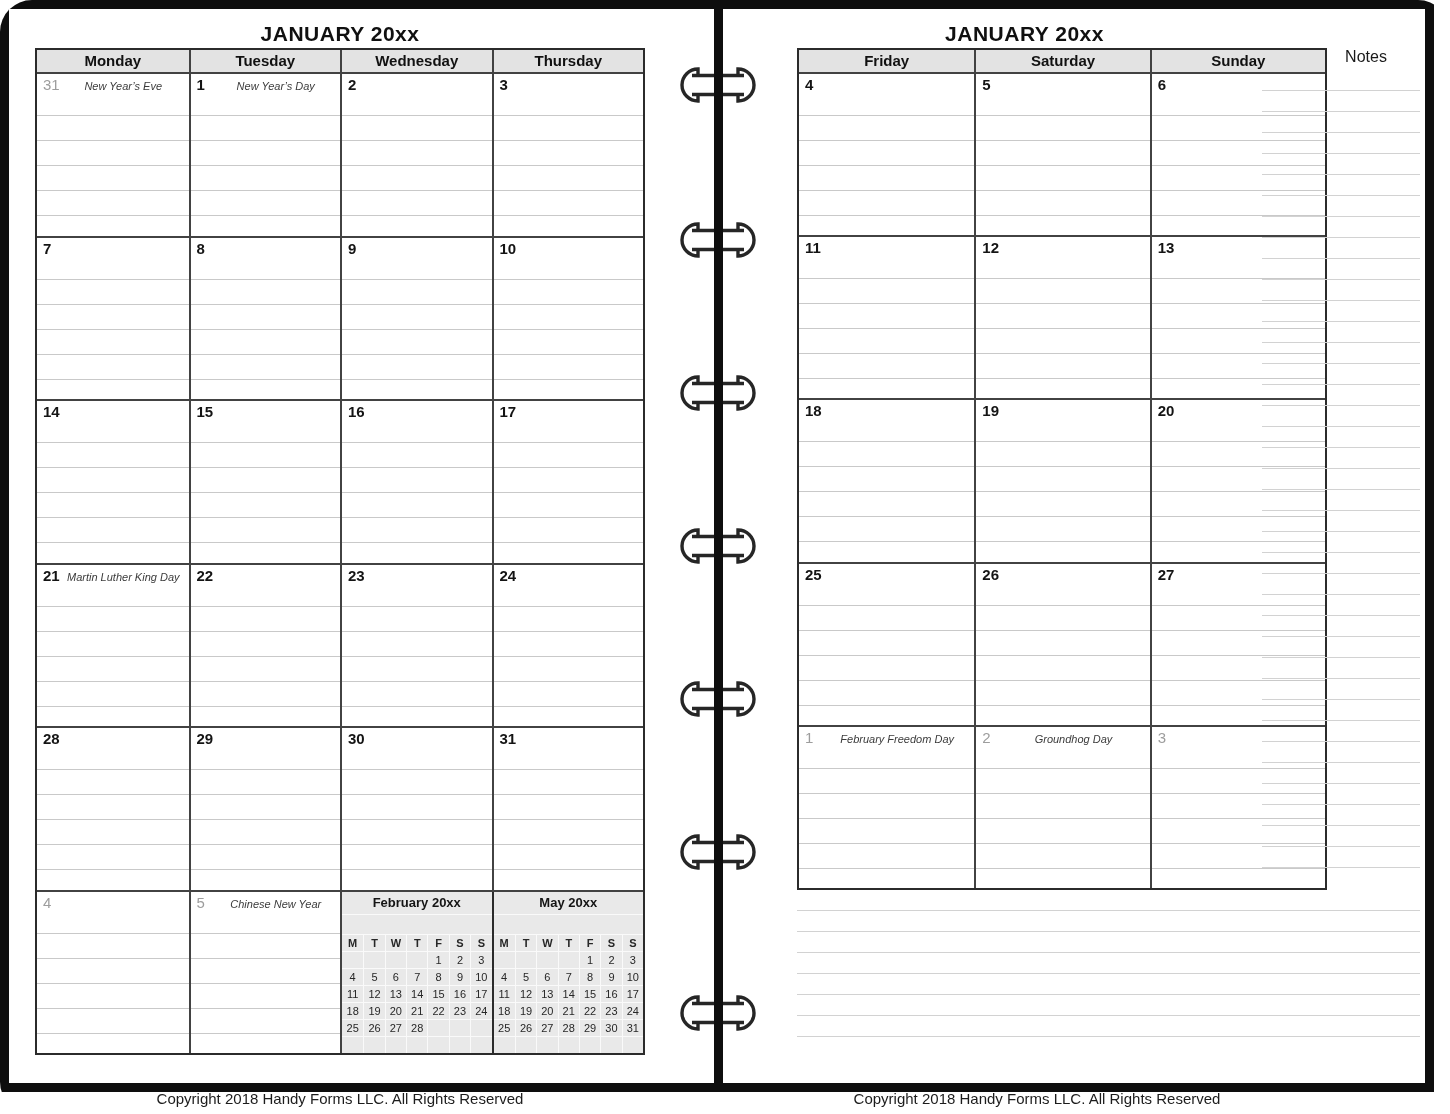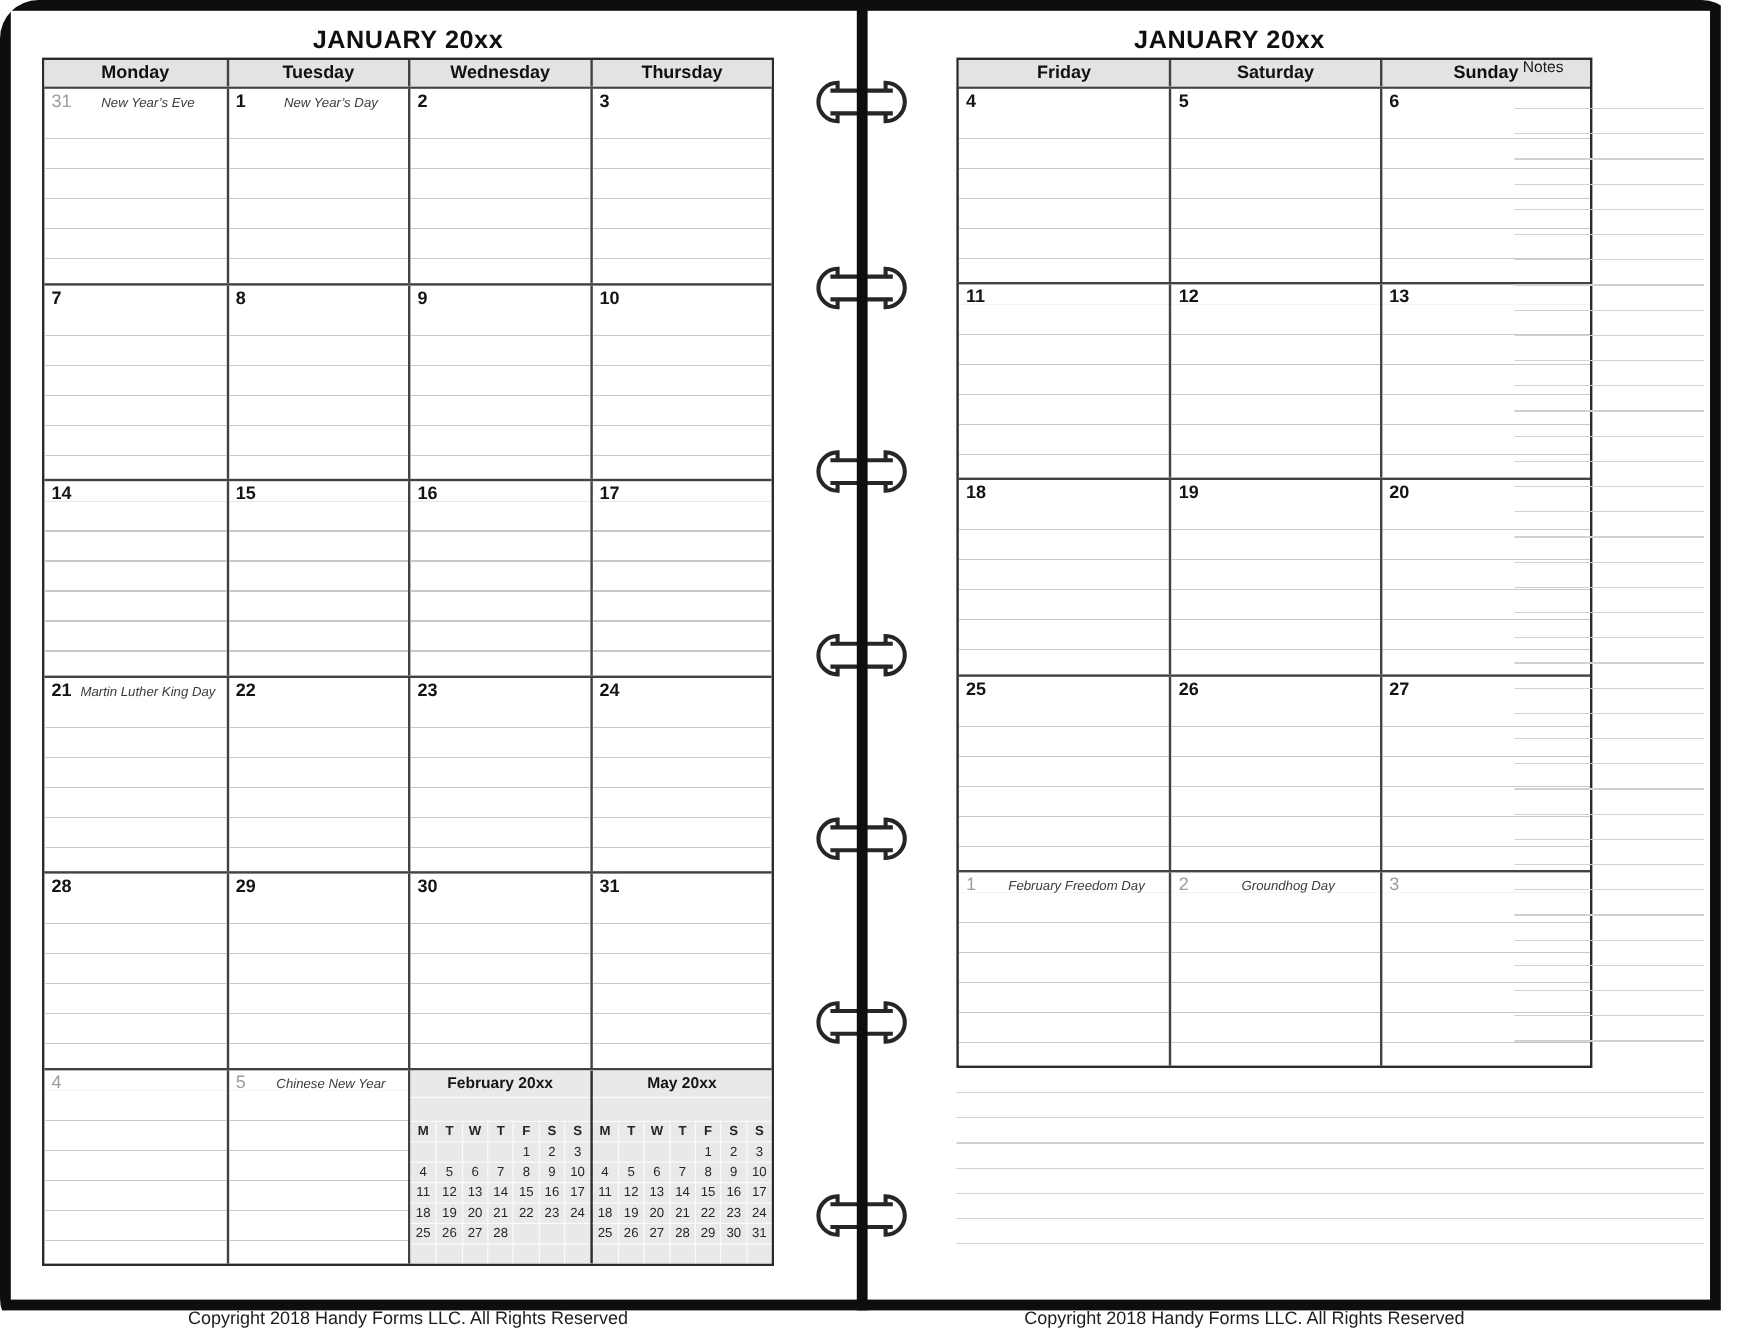--- a/index.html
+++ b/index.html
@@ -38,22 +38,22 @@
   .mc-wrap{display:flex;height:100%;}
   .minical{flex:1 1 0;min-width:0;background:var(--mini-bg);display:flex;flex-direction:column;gap:19px;}
   .minical + .minical{border-left:2px solid var(--outer);}
   .mc-title{flex:0 0 22px;line-height:22px;text-align:center;font-weight:bold;font-size:13px;
             color:#151515;border-bottom:1px solid #fafafa;}
   .mc-grid{flex:1 1 0;display:grid;grid-template-columns:repeat(7,1fr);grid-auto-rows:1fr;}
   .mc-cell{text-align:center;font-size:11px;color:#272727;display:flex;align-items:center;
            justify-content:center;border-left:1px solid #fafafa;border-top:1px solid #fafafa;min-width:0;}
   .mc-cell:nth-child(7n+1){border-left:none;}
   .mc-cell.mc-head{font-weight:bold;}
-  .notes-label{position:absolute;left:1204px;top:48px;width:164px;text-align:center;
-               font-size:13px;color:#1a1a1a;}
+  .notes-label{position:absolute;left:1284px;top:48px;width:164px;text-align:center;
+               font-size:16px;color:#1a1a1a;}
   .notes-lines{position:absolute;
          background:repeating-linear-gradient(to bottom,transparent 0,transparent 20px,var(--noteline) 20px,var(--noteline) 21px);}
   .notes-lines.side{left:1262px;top:70px;width:158px;height:818px;}
   .notes-lines.bottom{left:797px;top:890px;width:623px;height:160px;}
   .copyright{position:absolute;top:1058px;text-align:center;font-size:15px;color:#1c1c1c;margin-top:32px;}
   .copyright.left{left:35px;width:610px;}
   .copyright.right{left:797px;width:480px;}
 </style>
 </head>
 <body>

